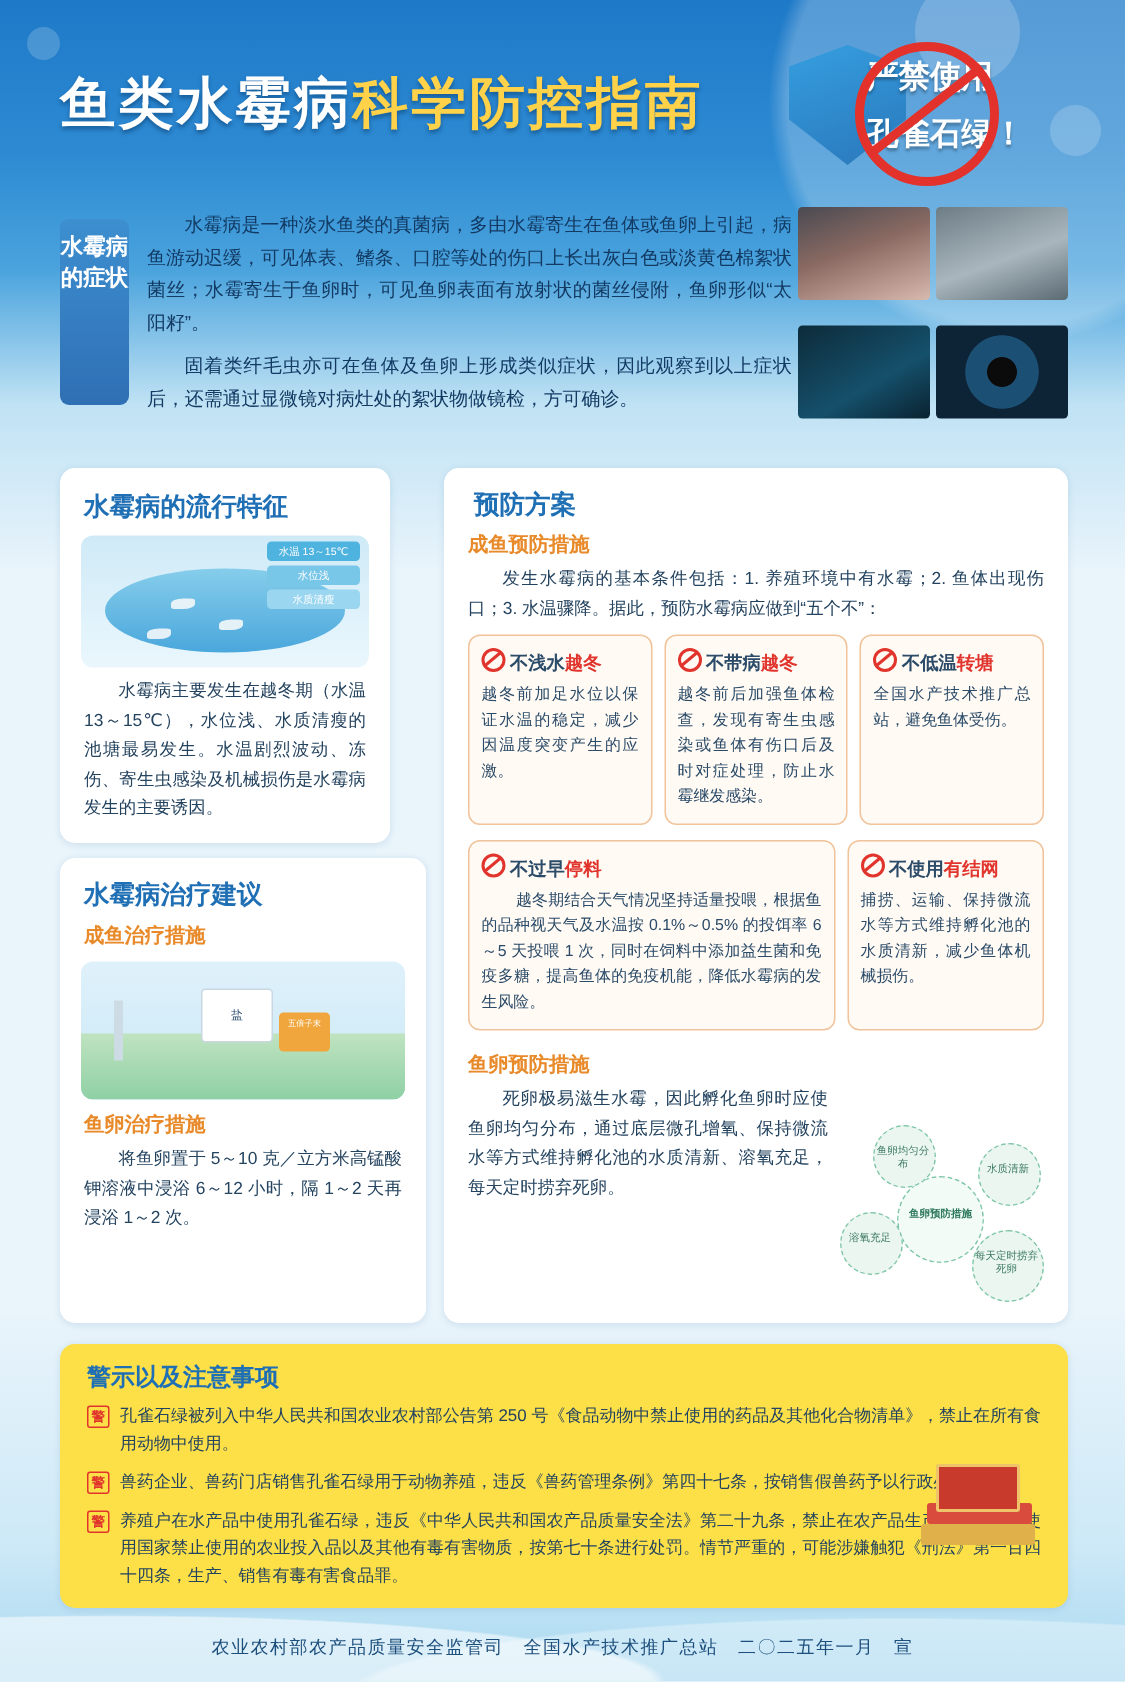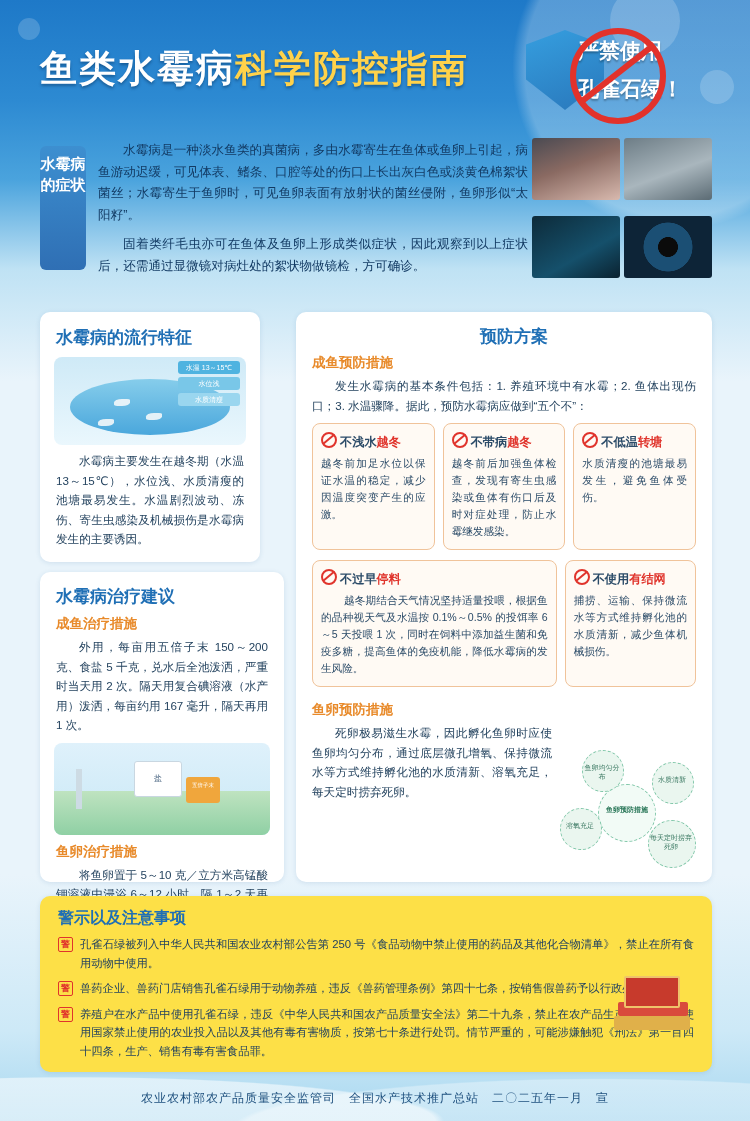--- a/index.html
+++ b/index.html
@@ -233,52 +233,51 @@
       <div class="tag b">水位浅</div>
       <div class="tag c">水质清瘦</div>
     </div>
   </div>
   <div class="body-txt indent" style="margin:0 16px;">水霉病主要发生在越冬期（水温 13～15℃），水位浅、水质清瘦的池塘最易发生。水温剧烈波动、冻伤、寄生虫感染及机械损伤是水霉病发生的主要诱因。</div>
 </div>
 
 <div class="panel p-left-bot">
   <h2 class="sec-title" style="margin:13px 0 7px 16px;">水霉病治疗建议</h2>
   <h3 class="sub-title" style="margin:0 0 4px 16px;">成鱼治疗措施</h3>
-  <div class="body-txt indent" style="margin:0 16px;">外用，每亩用五倍子末 150～200 克、食盐 5 千克，兑水后全池泼洒，严重时当天用 2 次。隔天用复合碘溶液（水产用）泼洒，每亩约用 167 毫升，隔天再用 1 次。</div>
   <div class="saltbox">
     <div class="green"></div>
     <div class="post"></div>
     <div class="bag">
         <div class="lbl">盐</div>
       </div>
     <div class="box2">
         <div class="lbl">五倍子末</div>
       </div>
   </div>
   <h3 class="sub-title" style="margin:4px 0 4px 16px;">鱼卵治疗措施</h3>
   <div class="body-txt indent" style="margin:0 16px;">将鱼卵置于 5～10 克／立方米高锰酸钾溶液中浸浴 6～12 小时，隔 1～2 天再浸浴 1～2 次。</div>
 </div>
 
 <div class="panel p-right">
-  <h2 class="sec-title" style="margin:13px 0 6px 20px;text-align:center;">预防方案</h2>
+  <h2 class="sec-title" style="margin:13px 0 6px 20px;">预防方案</h2>
   <h3 class="sub-title" style="margin:0 0 4px 16px;">成鱼预防措施</h3>
   <div class="body-txt indent" style="margin:0 16px 8px 16px;">发生水霉病的基本条件包括：1. 养殖环境中有水霉；2. 鱼体出现伤口；3. 水温骤降。据此，预防水霉病应做到“五个不”：</div>
 
   <div class="cards">
     <div class="card">
       <div class="hd"><span class="no"></span><span>不浅水</span><b>越冬</b></div>
       <div class="tx">越冬前加足水位以保证水温的稳定，减少因温度突变产生的应激。</div>
     </div>
     <div class="card">
       <div class="hd"><span class="no"></span><span>不带病</span><b>越冬</b></div>
       <div class="tx">越冬前后加强鱼体检查，发现有寄生虫感染或鱼体有伤口后及时对症处理，防止水霉继发感染。</div>
     </div>
     <div class="card">
       <div class="hd"><span class="no"></span><span>不低温</span><b>转塘</b></div>
-      <div class="tx">水质清瘦的池塘最易发生，避免鱼体受伤。</div>
+      <div class="tx">全国水产技术推广总站，避免鱼体受伤。</div>
     </div>
   </div>
 
   <div class="cards" style="margin-top:10px;">
     <div class="card" style="flex:2;">
       <div class="hd"><span class="no"></span><span>不过早</span><b>停料</b></div>
       <div class="tx indent">越冬期结合天气情况坚持适量投喂，根据鱼的品种视天气及水温按 0.1%～0.5% 的投饵率 6～5 天投喂 1 次，同时在饲料中添加益生菌和免疫多糖，提高鱼体的免疫机能，降低水霉病的发生风险。</div>
     </div>
     <div class="card">
       <div class="hd"><span class="no"></span><span>不使用</span><b>有结网</b></div>

